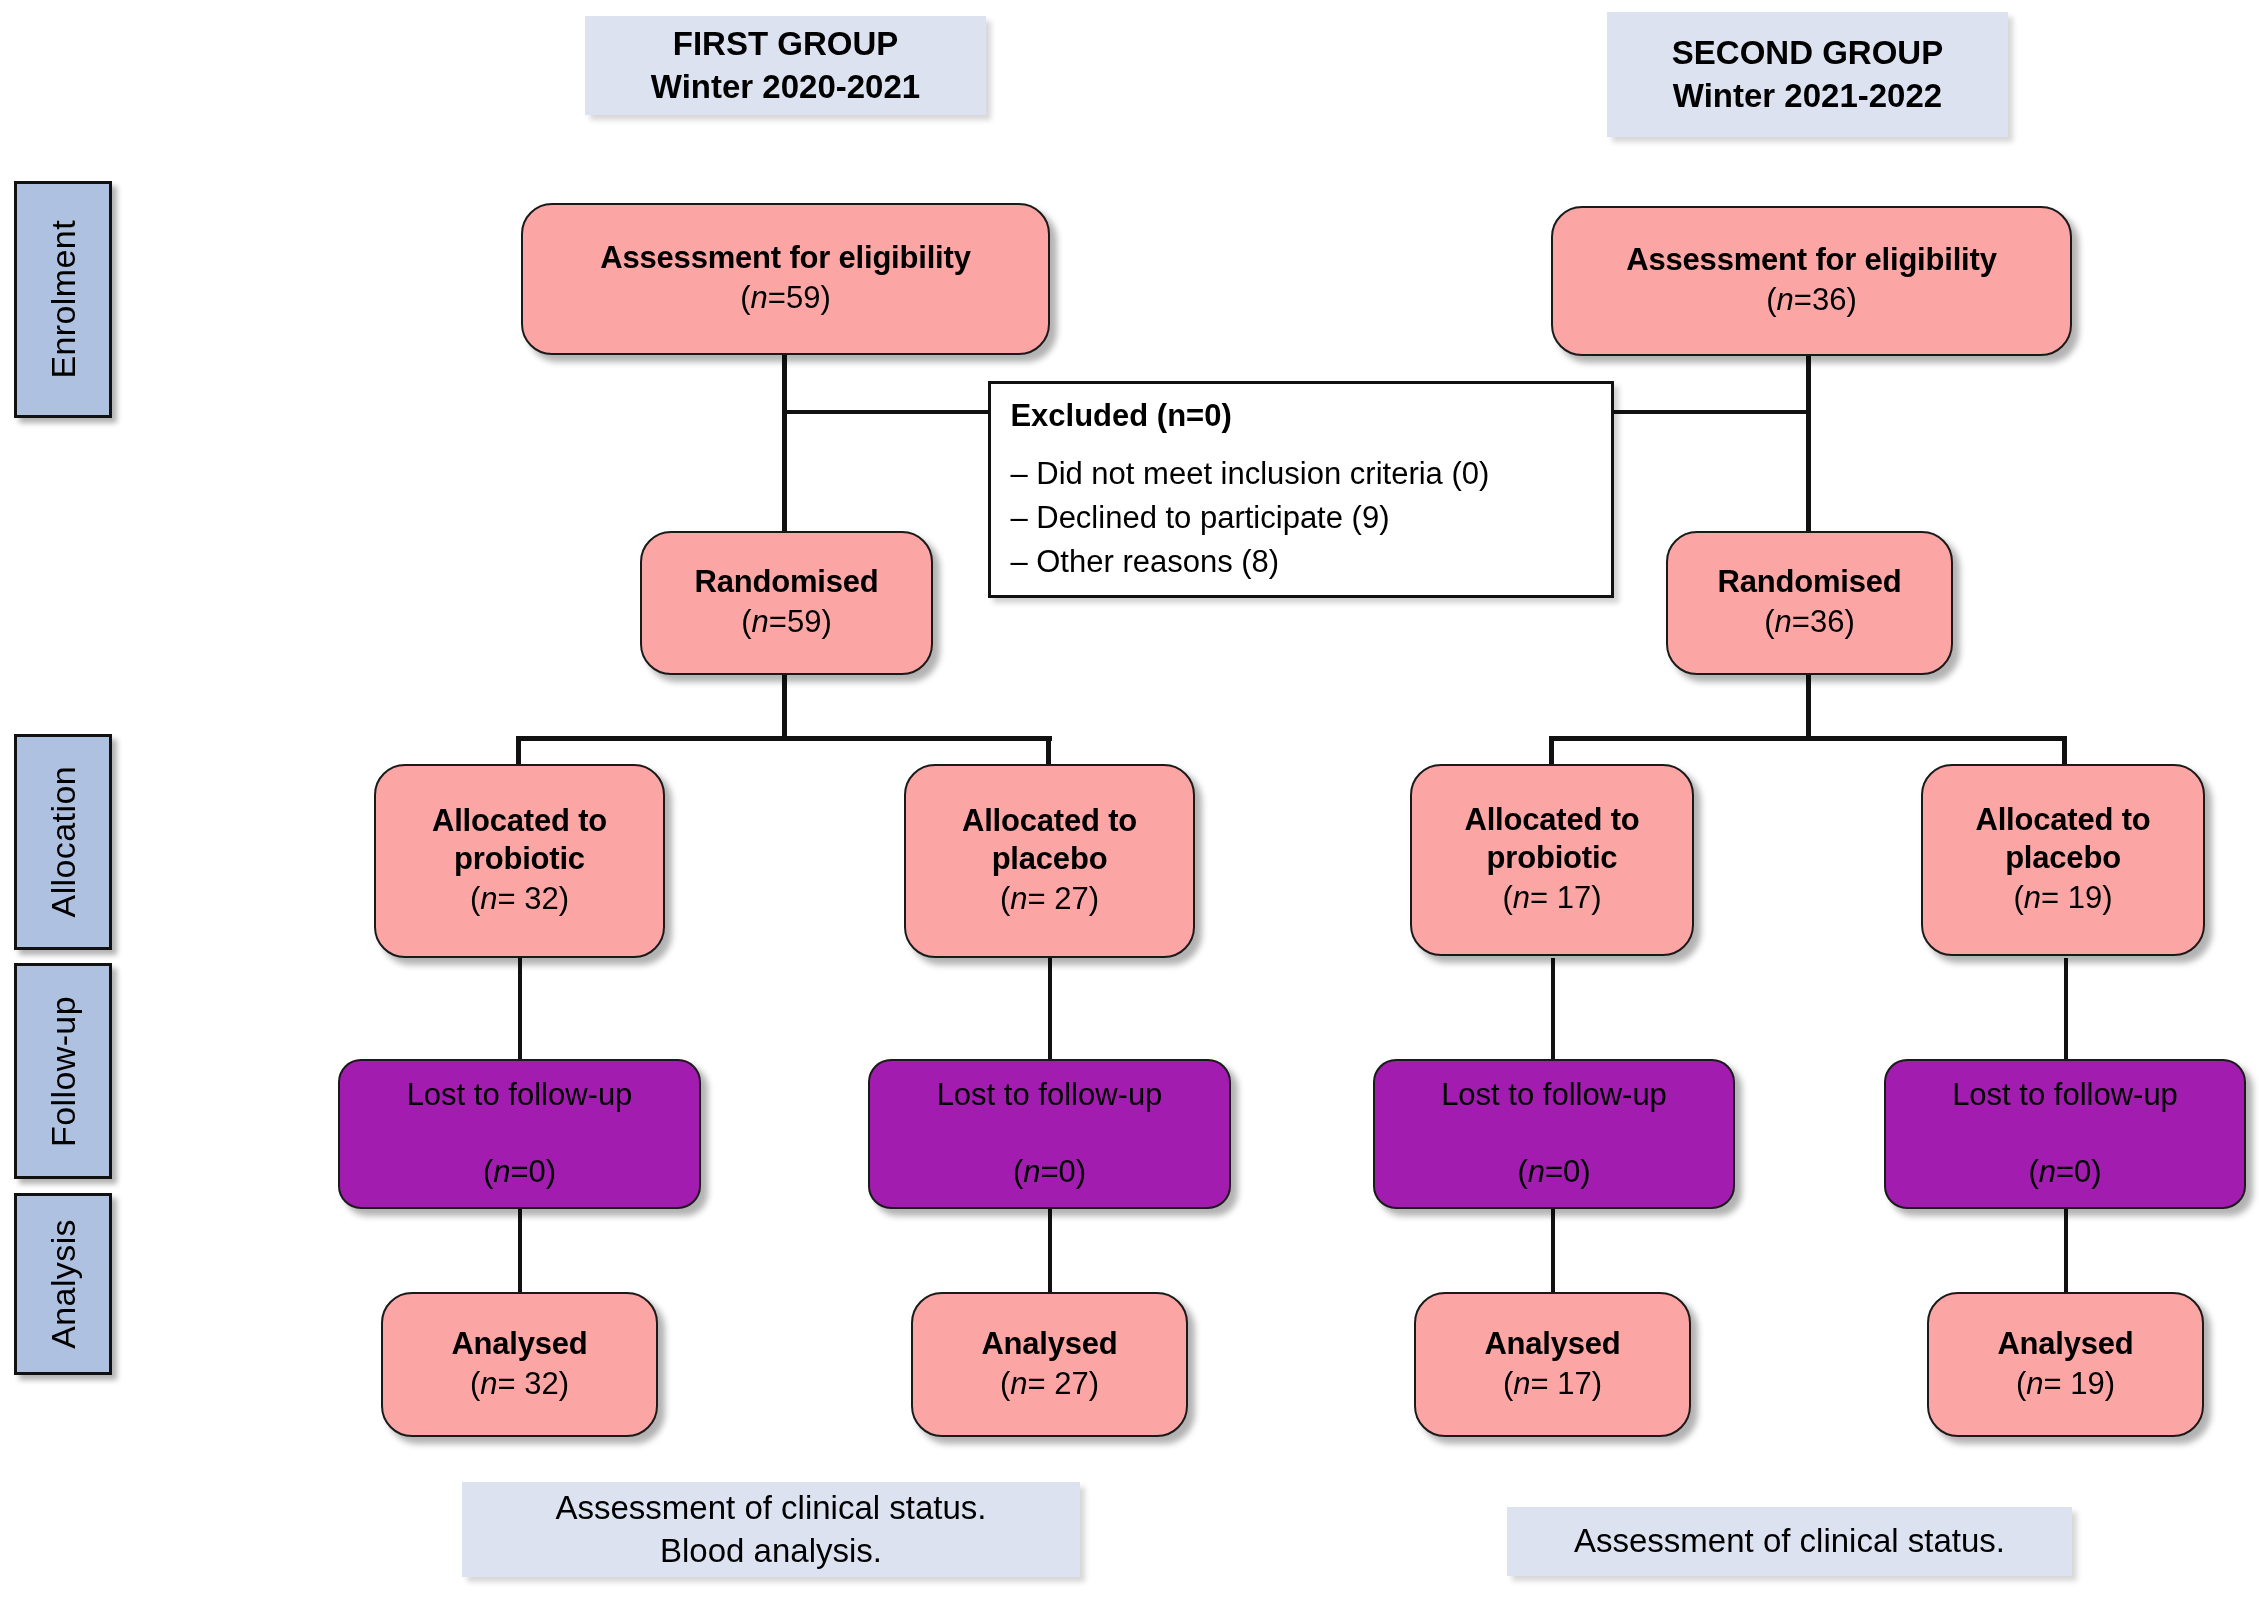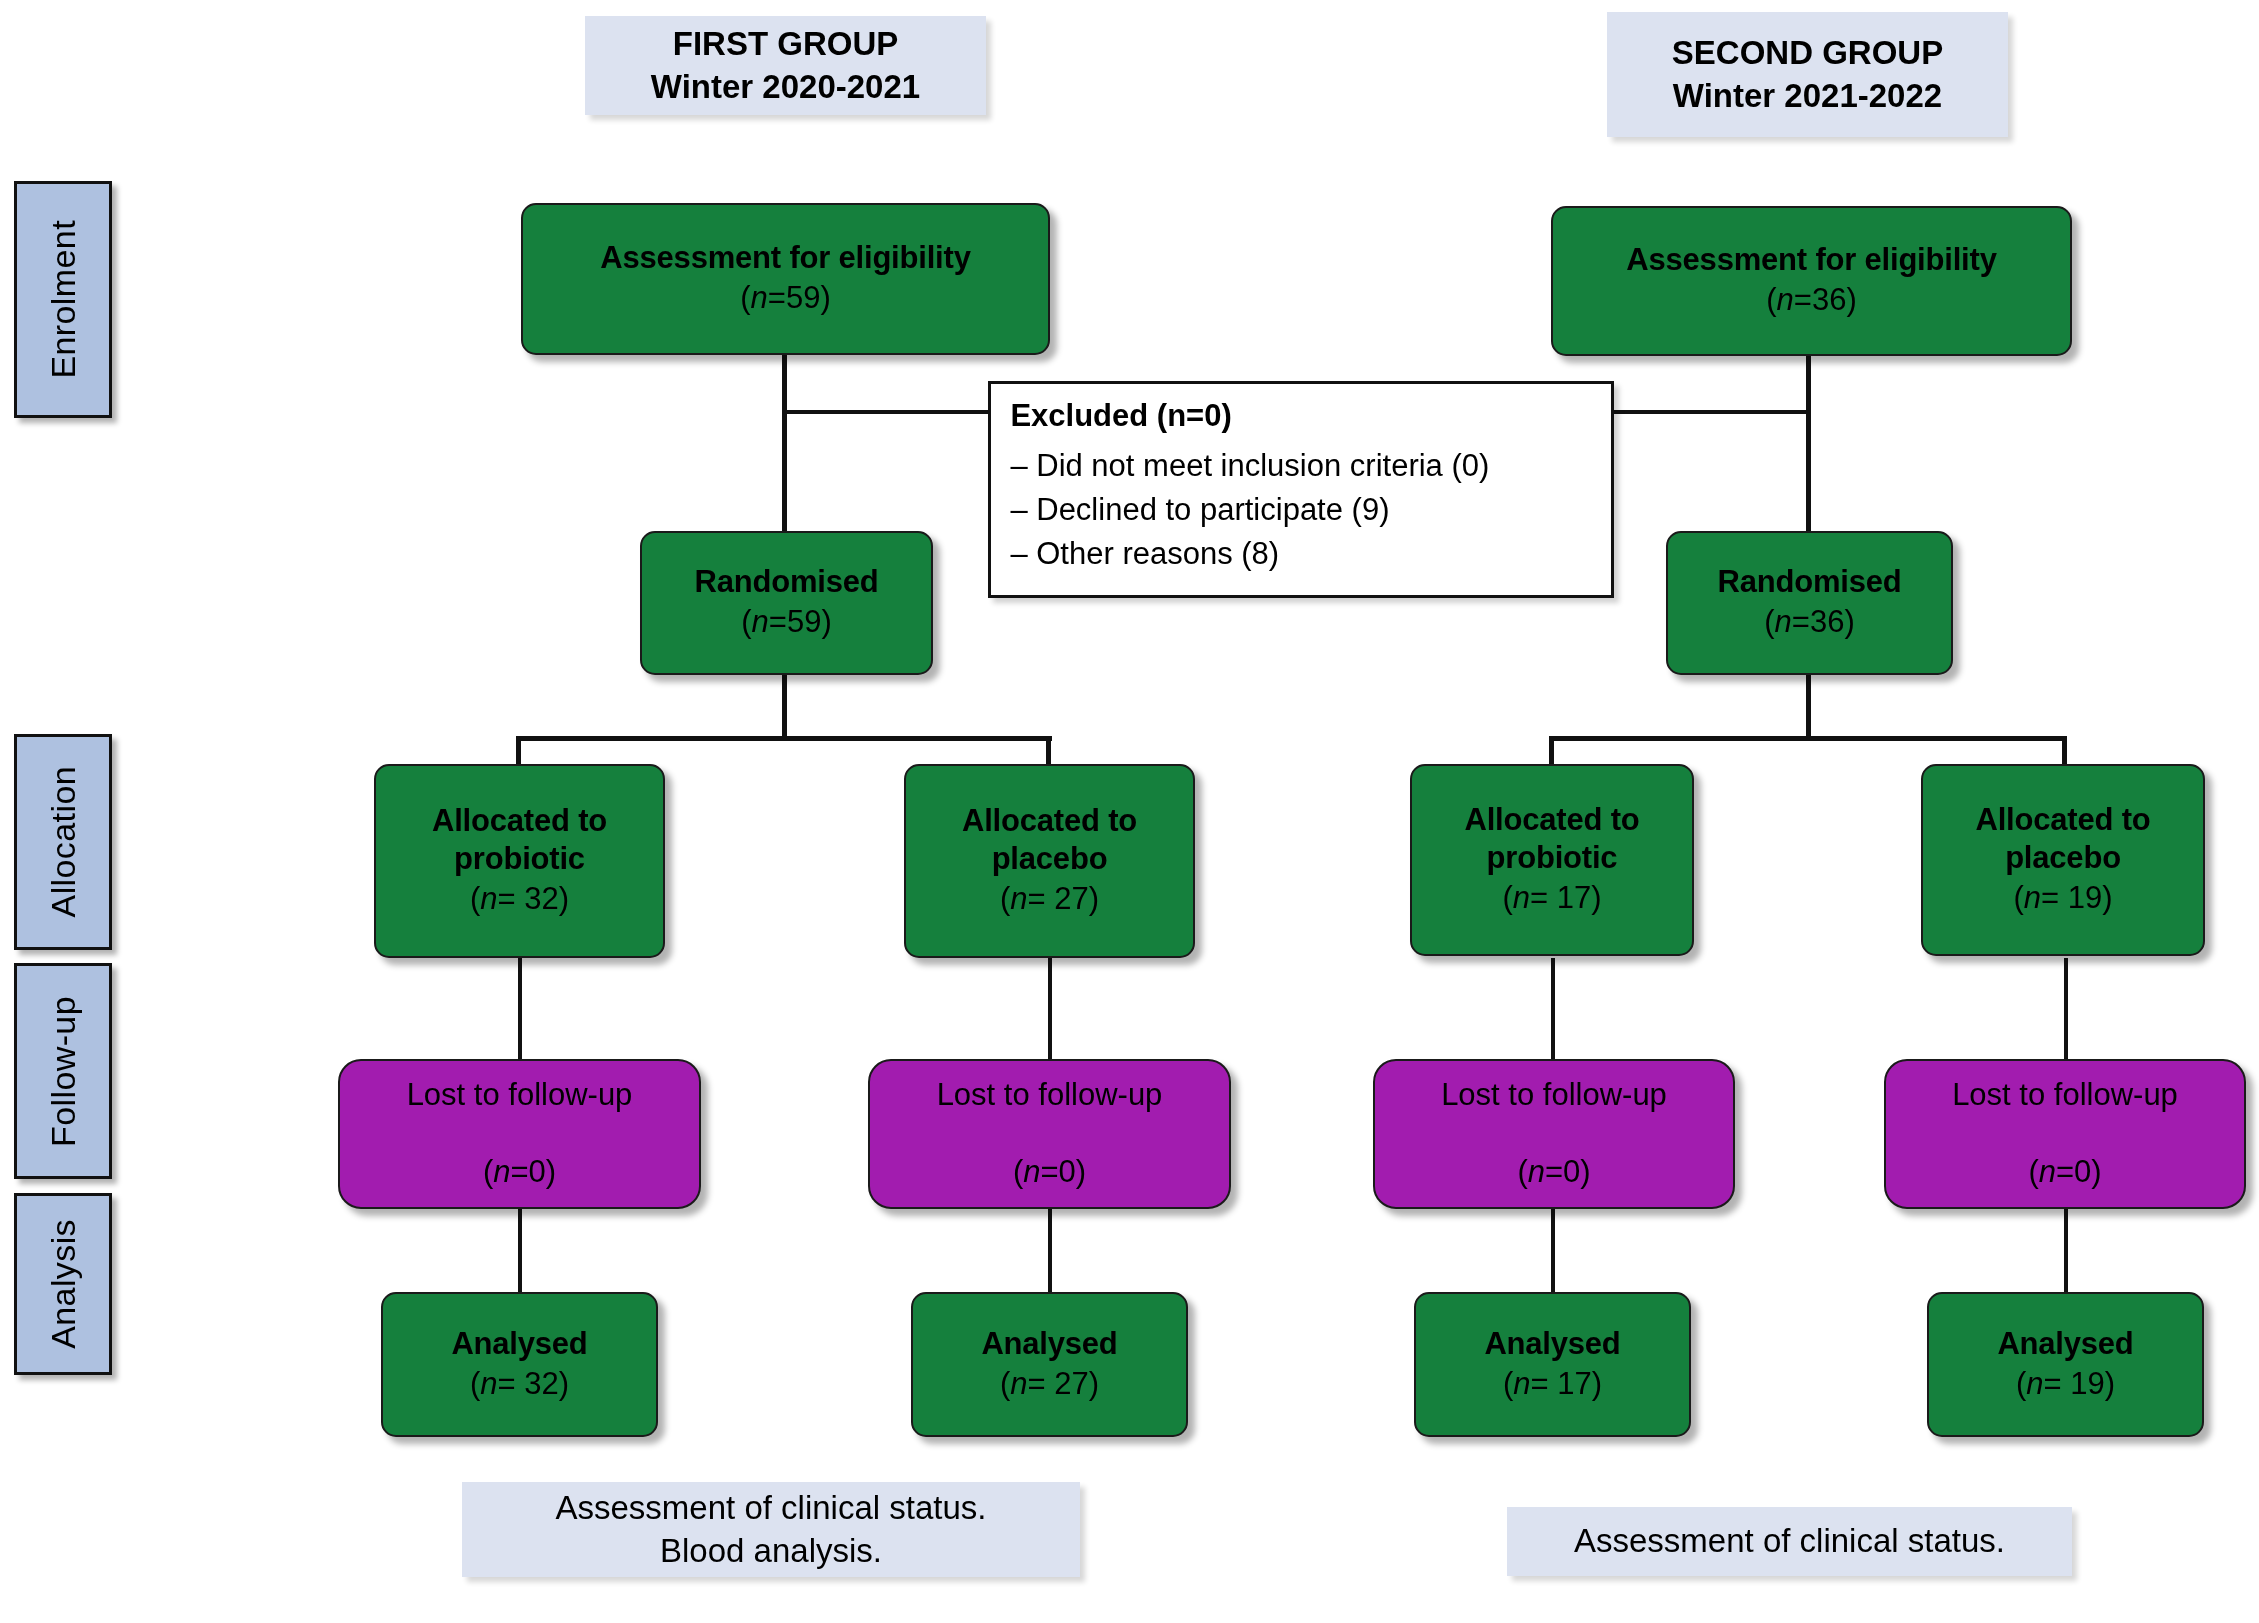--- a/index.html
+++ b/index.html
@@ -31,23 +31,23 @@
     flex-direction: column;
     align-items: center;
     justify-content: center;
     text-align: center;
     color: #000000;
     z-index: 3;
   }
 
   
   .grey-box {
-    background: #15803d;
+    background: #fca5a5;
     border: 2.6px solid #1a1a1a;
-    border-radius: 15px;
+    border-radius: 31px;
     box-shadow: 6.2px 6.2px 6.2px rgba(0,0,0,0.30);
   }
   .grey-box .title {
     font-weight: bold;
     font-size: 31px;
     line-height: 1.22;
     letter-spacing: -0.2px;
   }
   .grey-box .count {
     font-size: 31px;
@@ -80,21 +80,21 @@
     box-shadow: 5.3px 5.3px 5.3px rgba(0,0,0,0.18);
     align-items: flex-start;
     justify-content: flex-start;
     text-align: left;
     padding: 12.4px 16px 8.8px 19.4px;
   }
   .white-box .ex-title {
     font-weight: bold;
     font-size: 31px;
     line-height: 1.28;
-    margin-bottom: 8px;
+    margin-bottom: 16px;
   }
   .white-box .ex-item {
     font-size: 31px;
     line-height: 1.42;
     white-space: nowrap;
   }
 
   
   .blue-box {
     background: #dce2f0;

